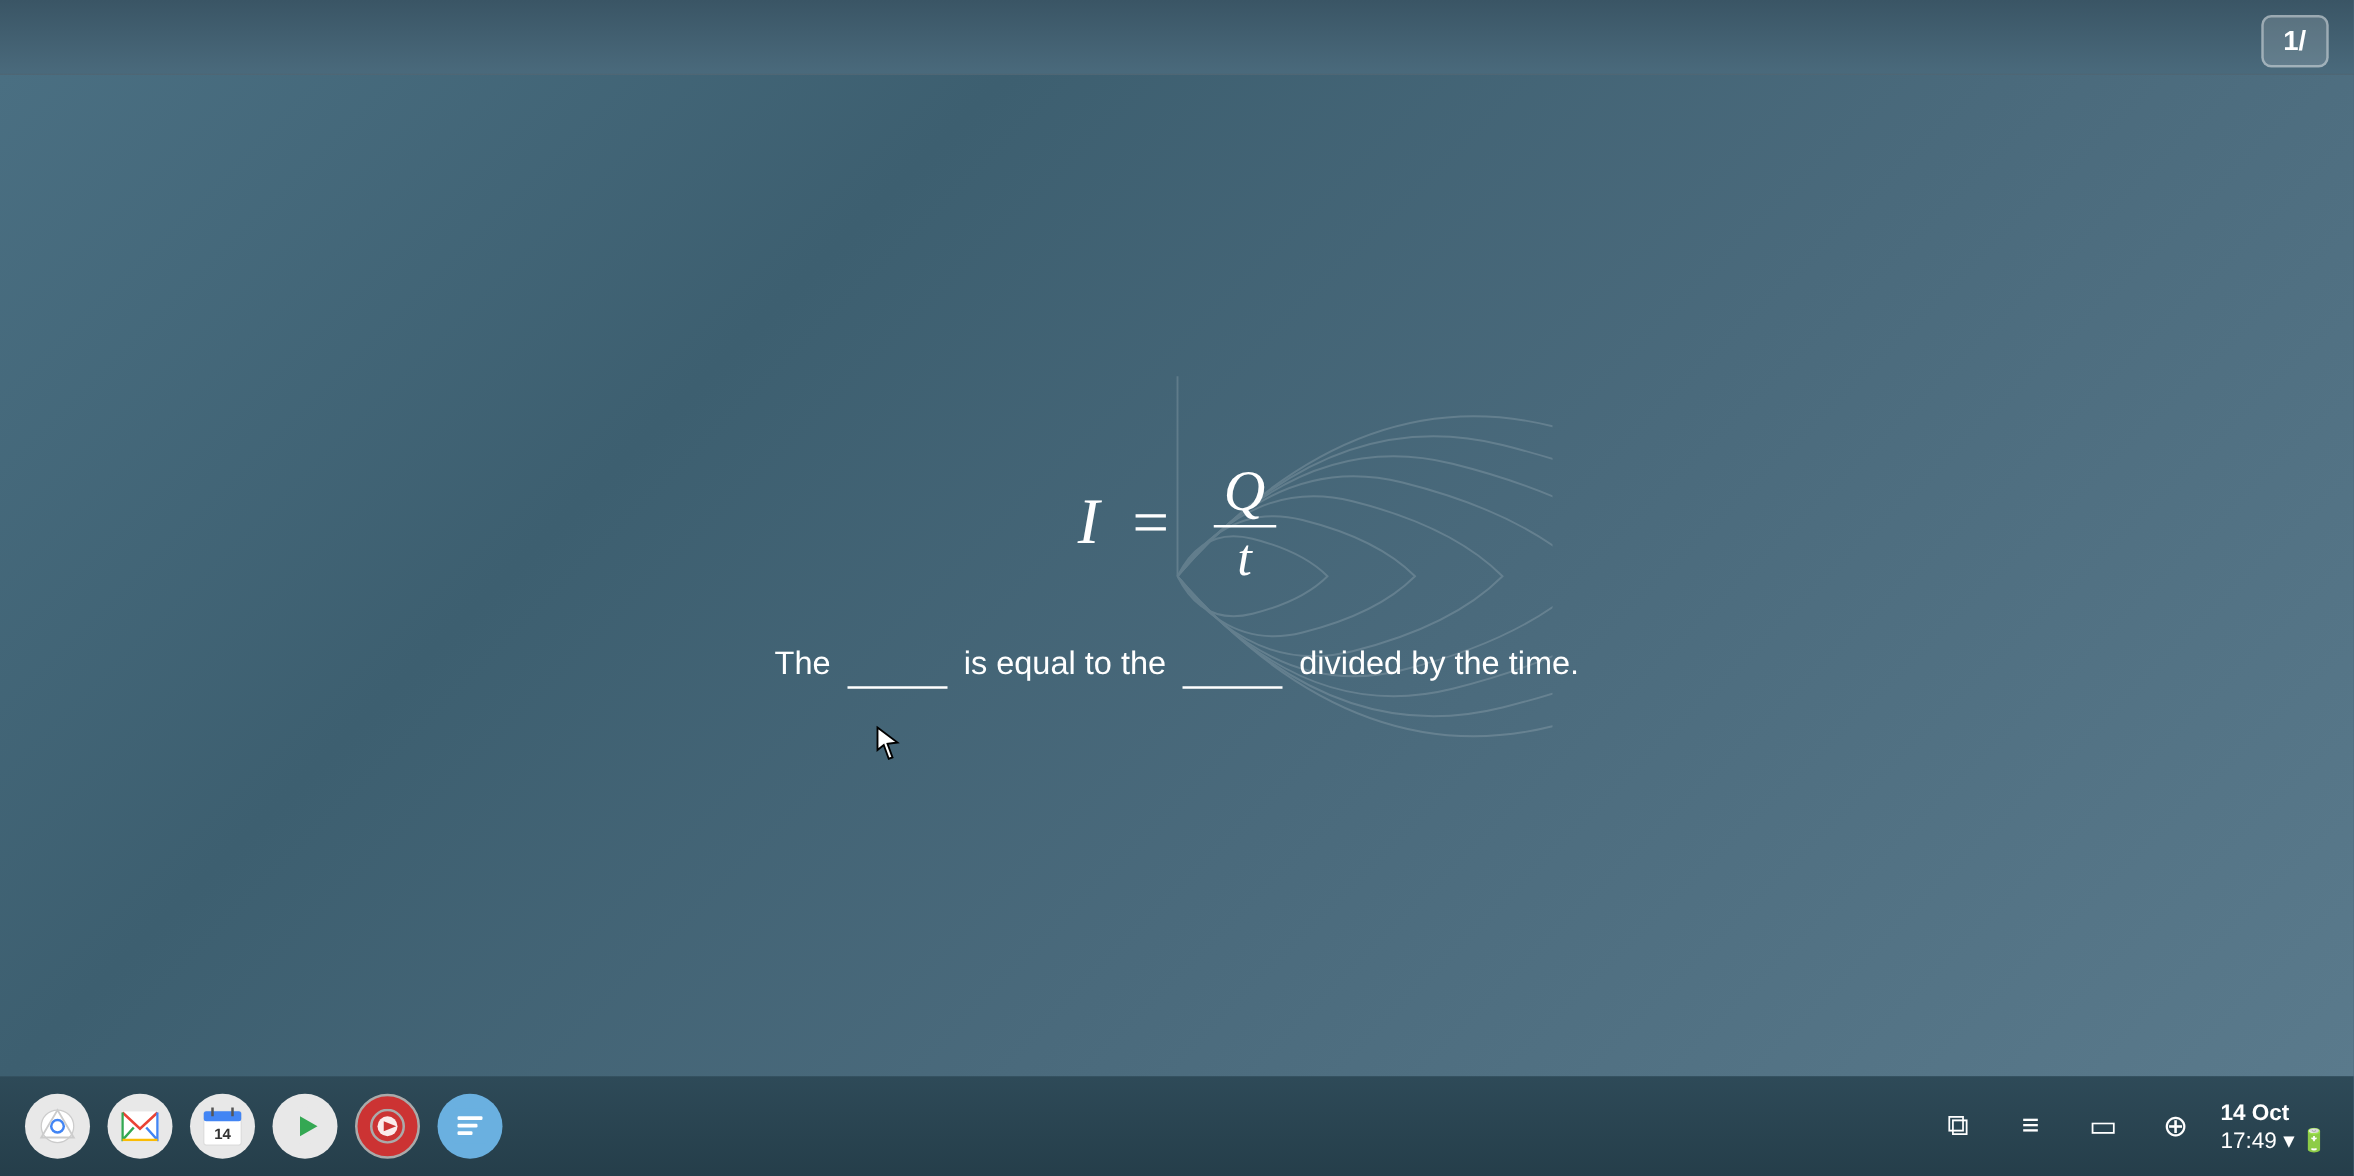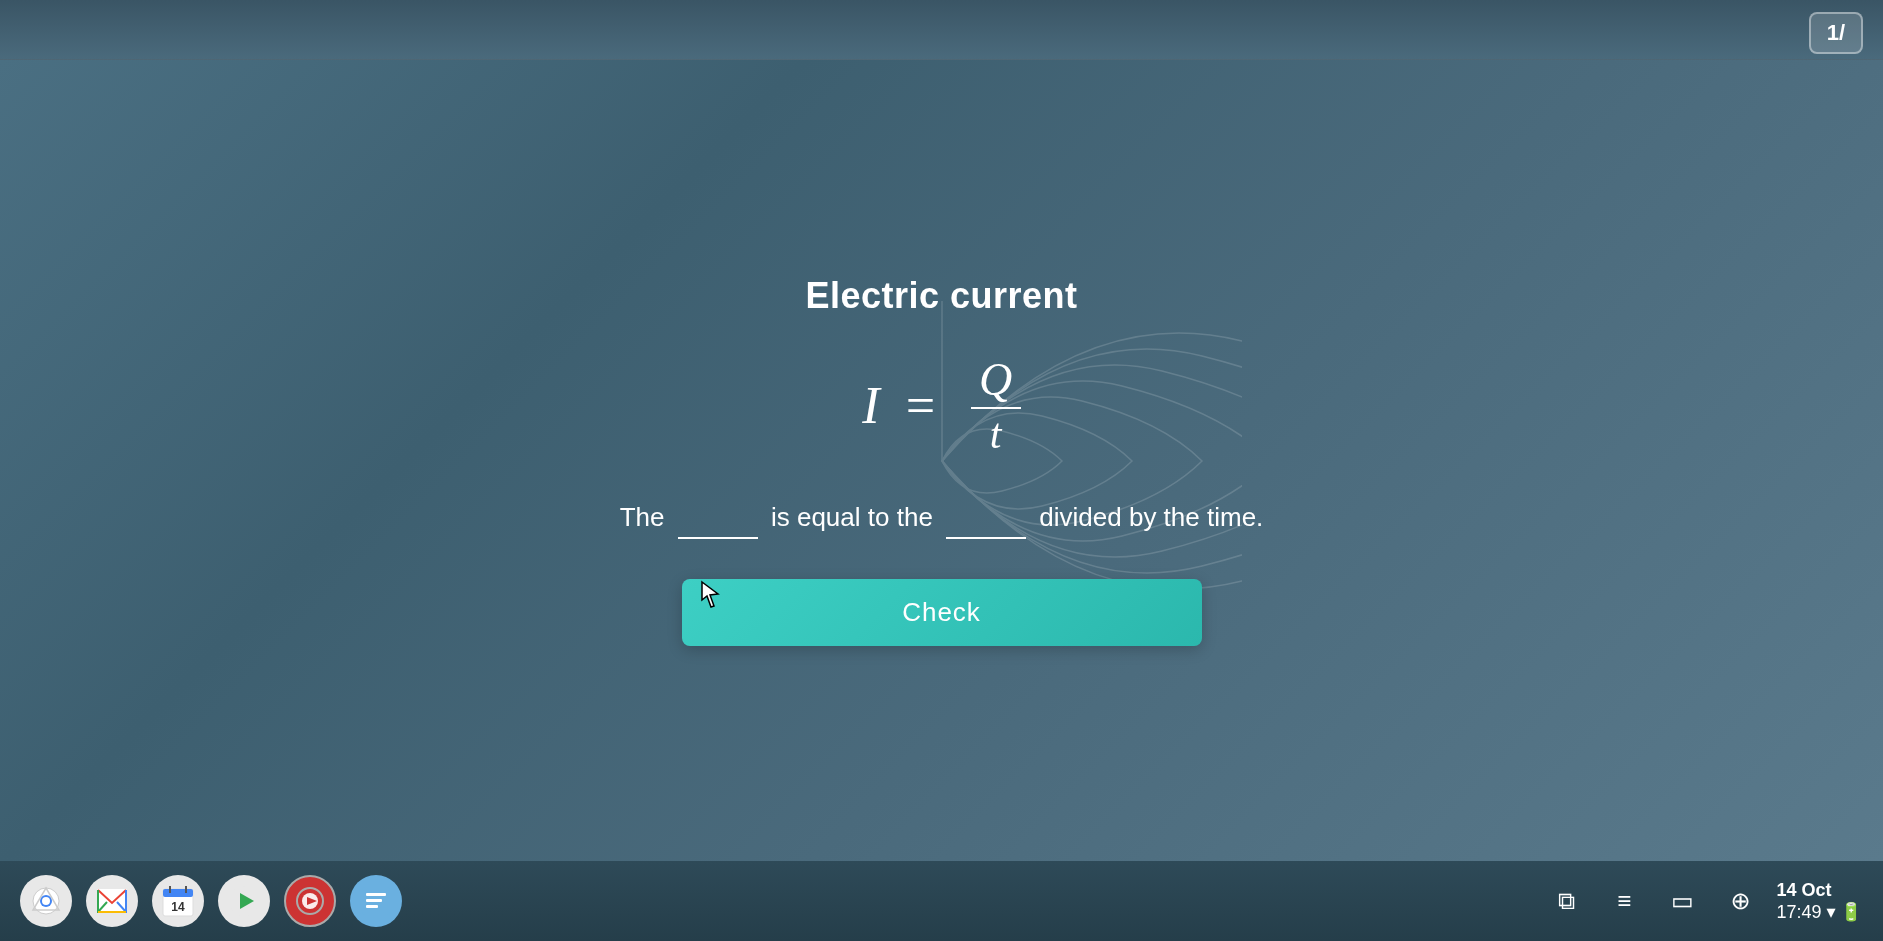--- a/index.html
+++ b/index.html
@@ -269,41 +269,39 @@
       <path d="M300,200 Q380,100 480,125 Q580,150 630,200 Q580,250 480,275 Q380,300 300,200"></path>
       <path d="M300,200 Q400,80 520,110 Q640,140 700,200 Q640,260 520,290 Q400,320 300,200"></path>
       <path d="M300,200 Q420,60 560,95 Q700,130 770,200 Q700,270 560,305 Q420,340 300,200"></path>
       <path d="M300,200 Q440,40 600,80 Q760,120 840,200 Q760,280 600,320 Q440,360 300,200"></path>
       <path d="M300,200 Q300,40 300,40"></path>
     </g>
   </svg>
 
   <div class="content-wrapper">
 
-    <h1 class="card-title">Electric current</h1>
 
     <div class="formula-block">
       <span class="formula-i">I</span>
       <span class="formula-equals">=</span>
       <span class="formula-fraction">
         <span class="formula-numerator">Q</span>
         <span class="formula-divider"></span>
         <span class="formula-denominator">t</span>
       </span>
     </div>
 
     <div class="question-text">
       <span>The</span>
       <span class="blank">&nbsp;&nbsp;&nbsp;&nbsp;&nbsp;&nbsp;</span>
       <span>is equal to the</span>
       <span class="blank">&nbsp;&nbsp;&nbsp;&nbsp;&nbsp;&nbsp;</span>
       <span>divided by the time.</span>
     </div>
 
-    <button class="check-button">Check</button>
 
   </div>
 </div>
 
 <div class="cursor">
   <svg width="20" height="28" viewBox="0 0 20 28" fill="none" xmlns="http://www.w3.org/2000/svg">
     <path d="M2 2L18 14L10 15L14 26L11 27L7 16L2 20Z" fill="white" stroke="black" stroke-width="1.5"></path>
   </svg>
 </div>
 

